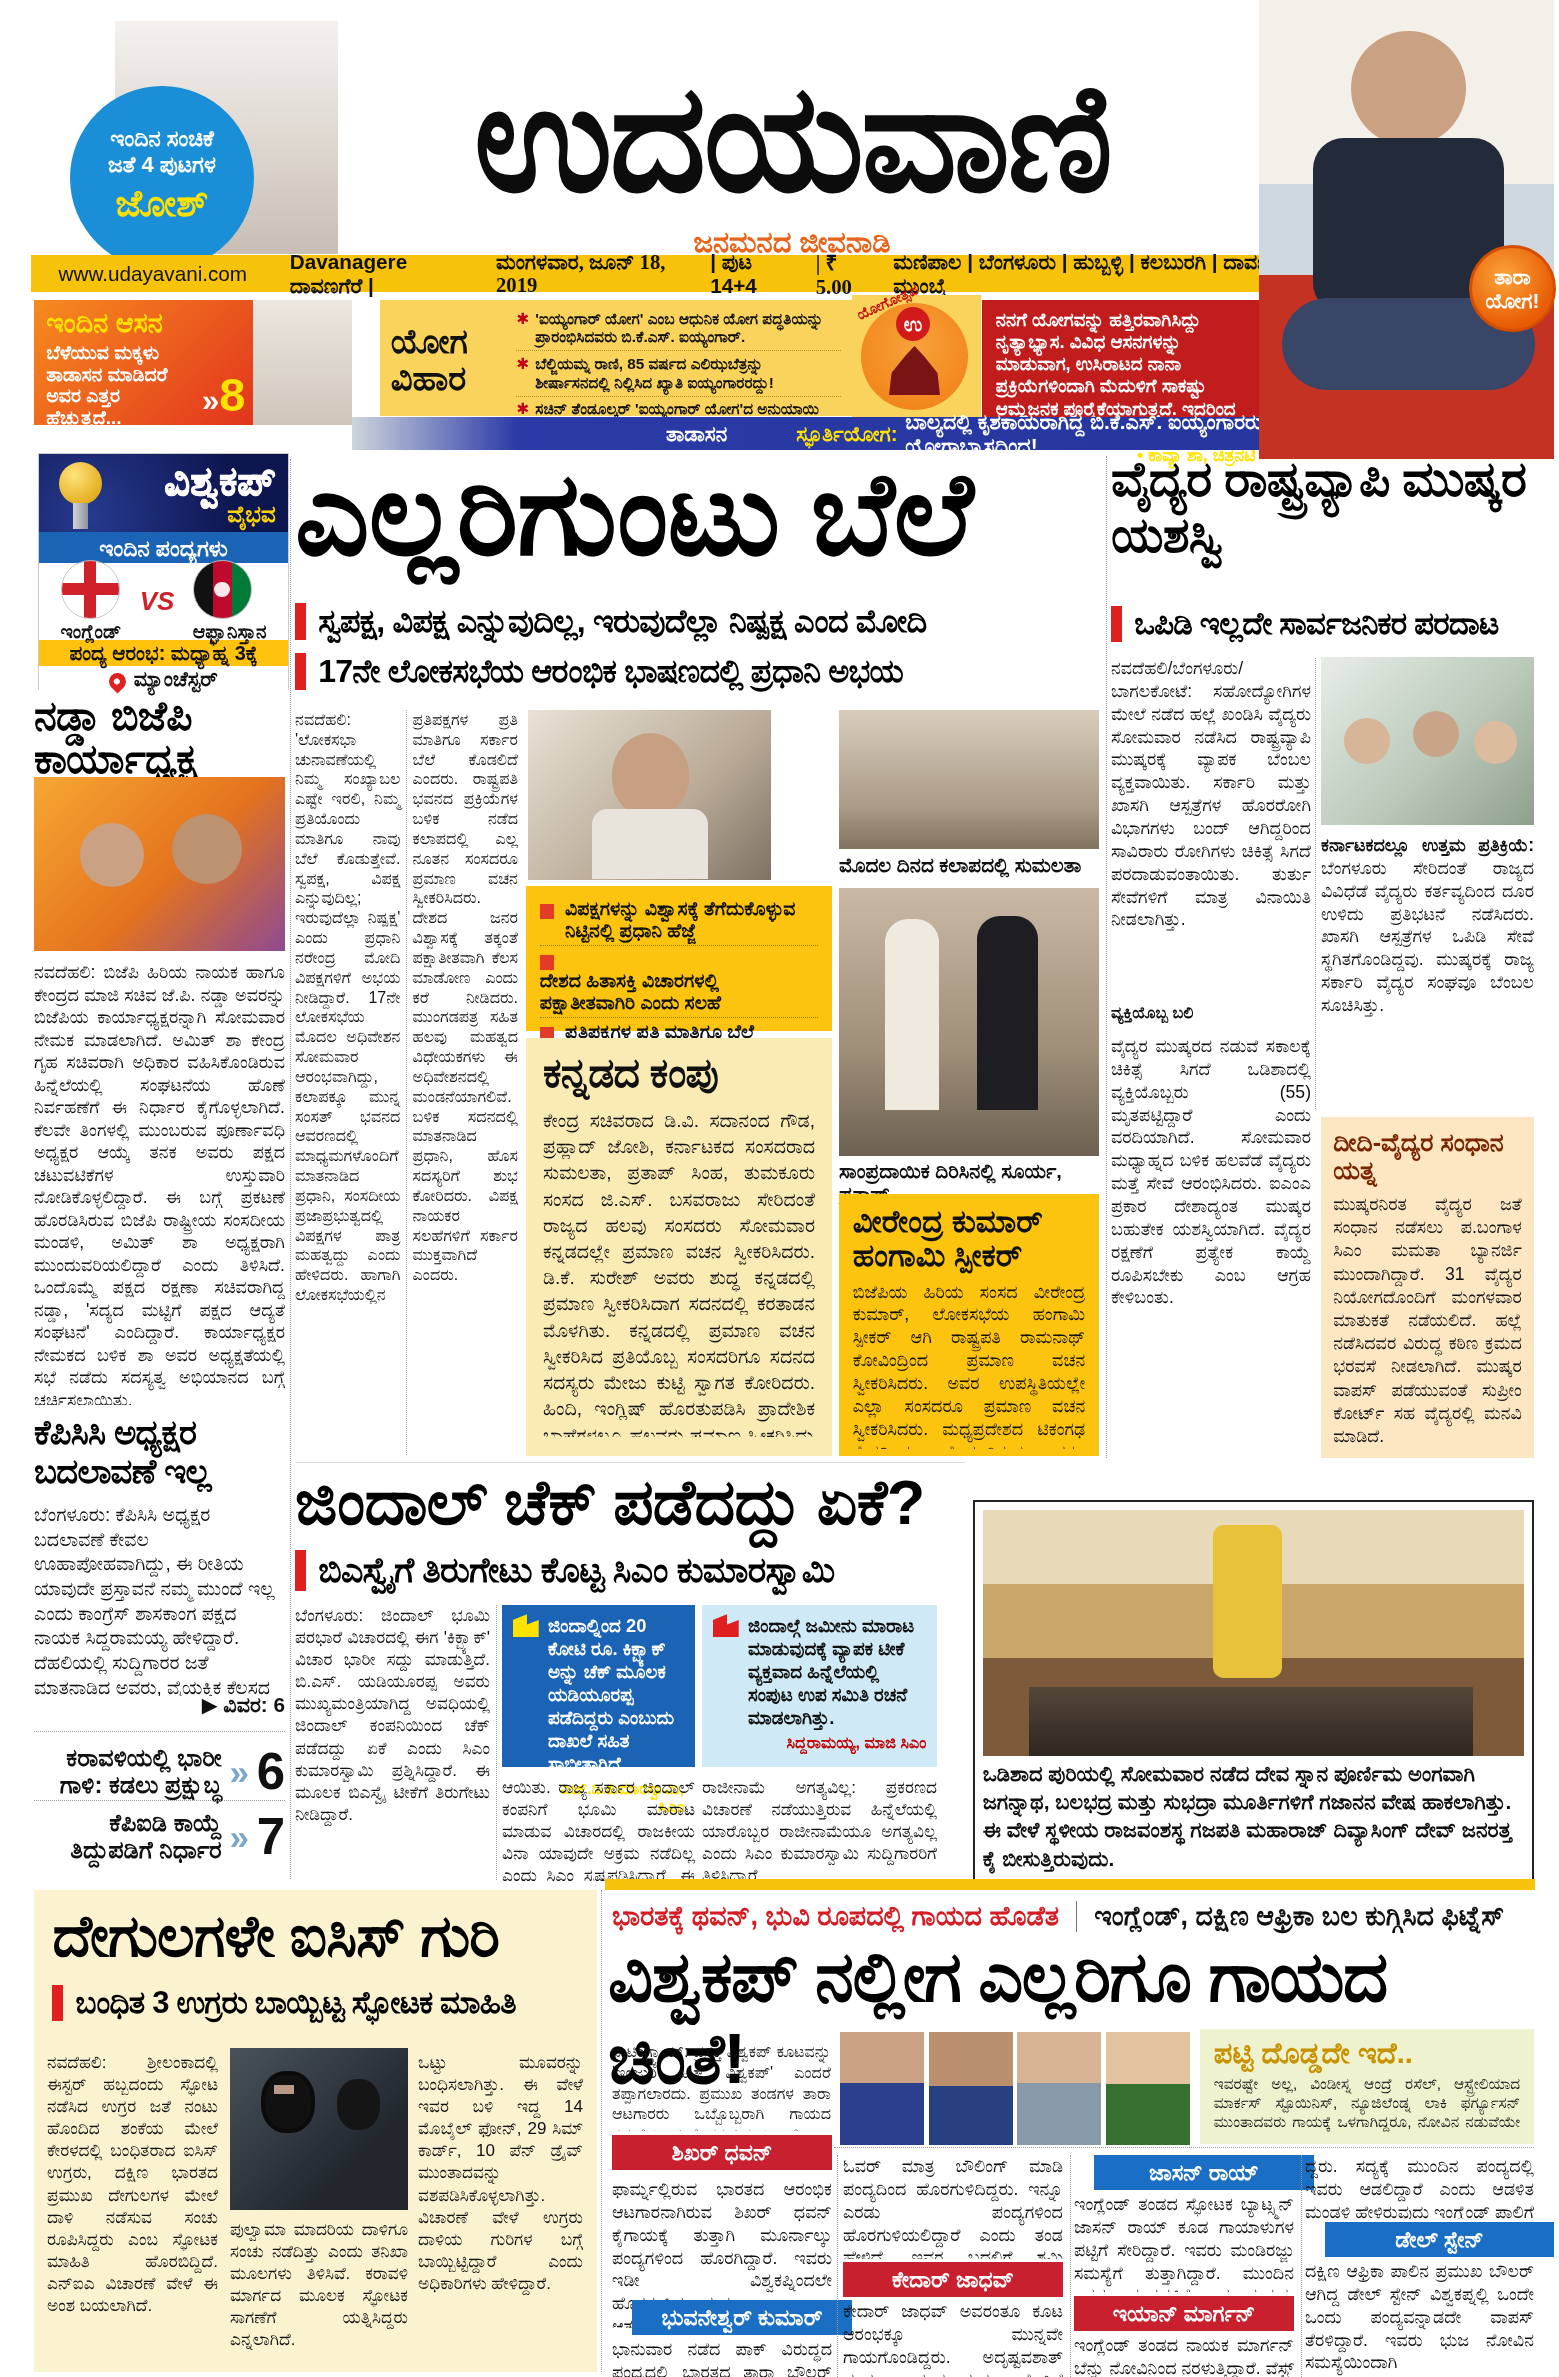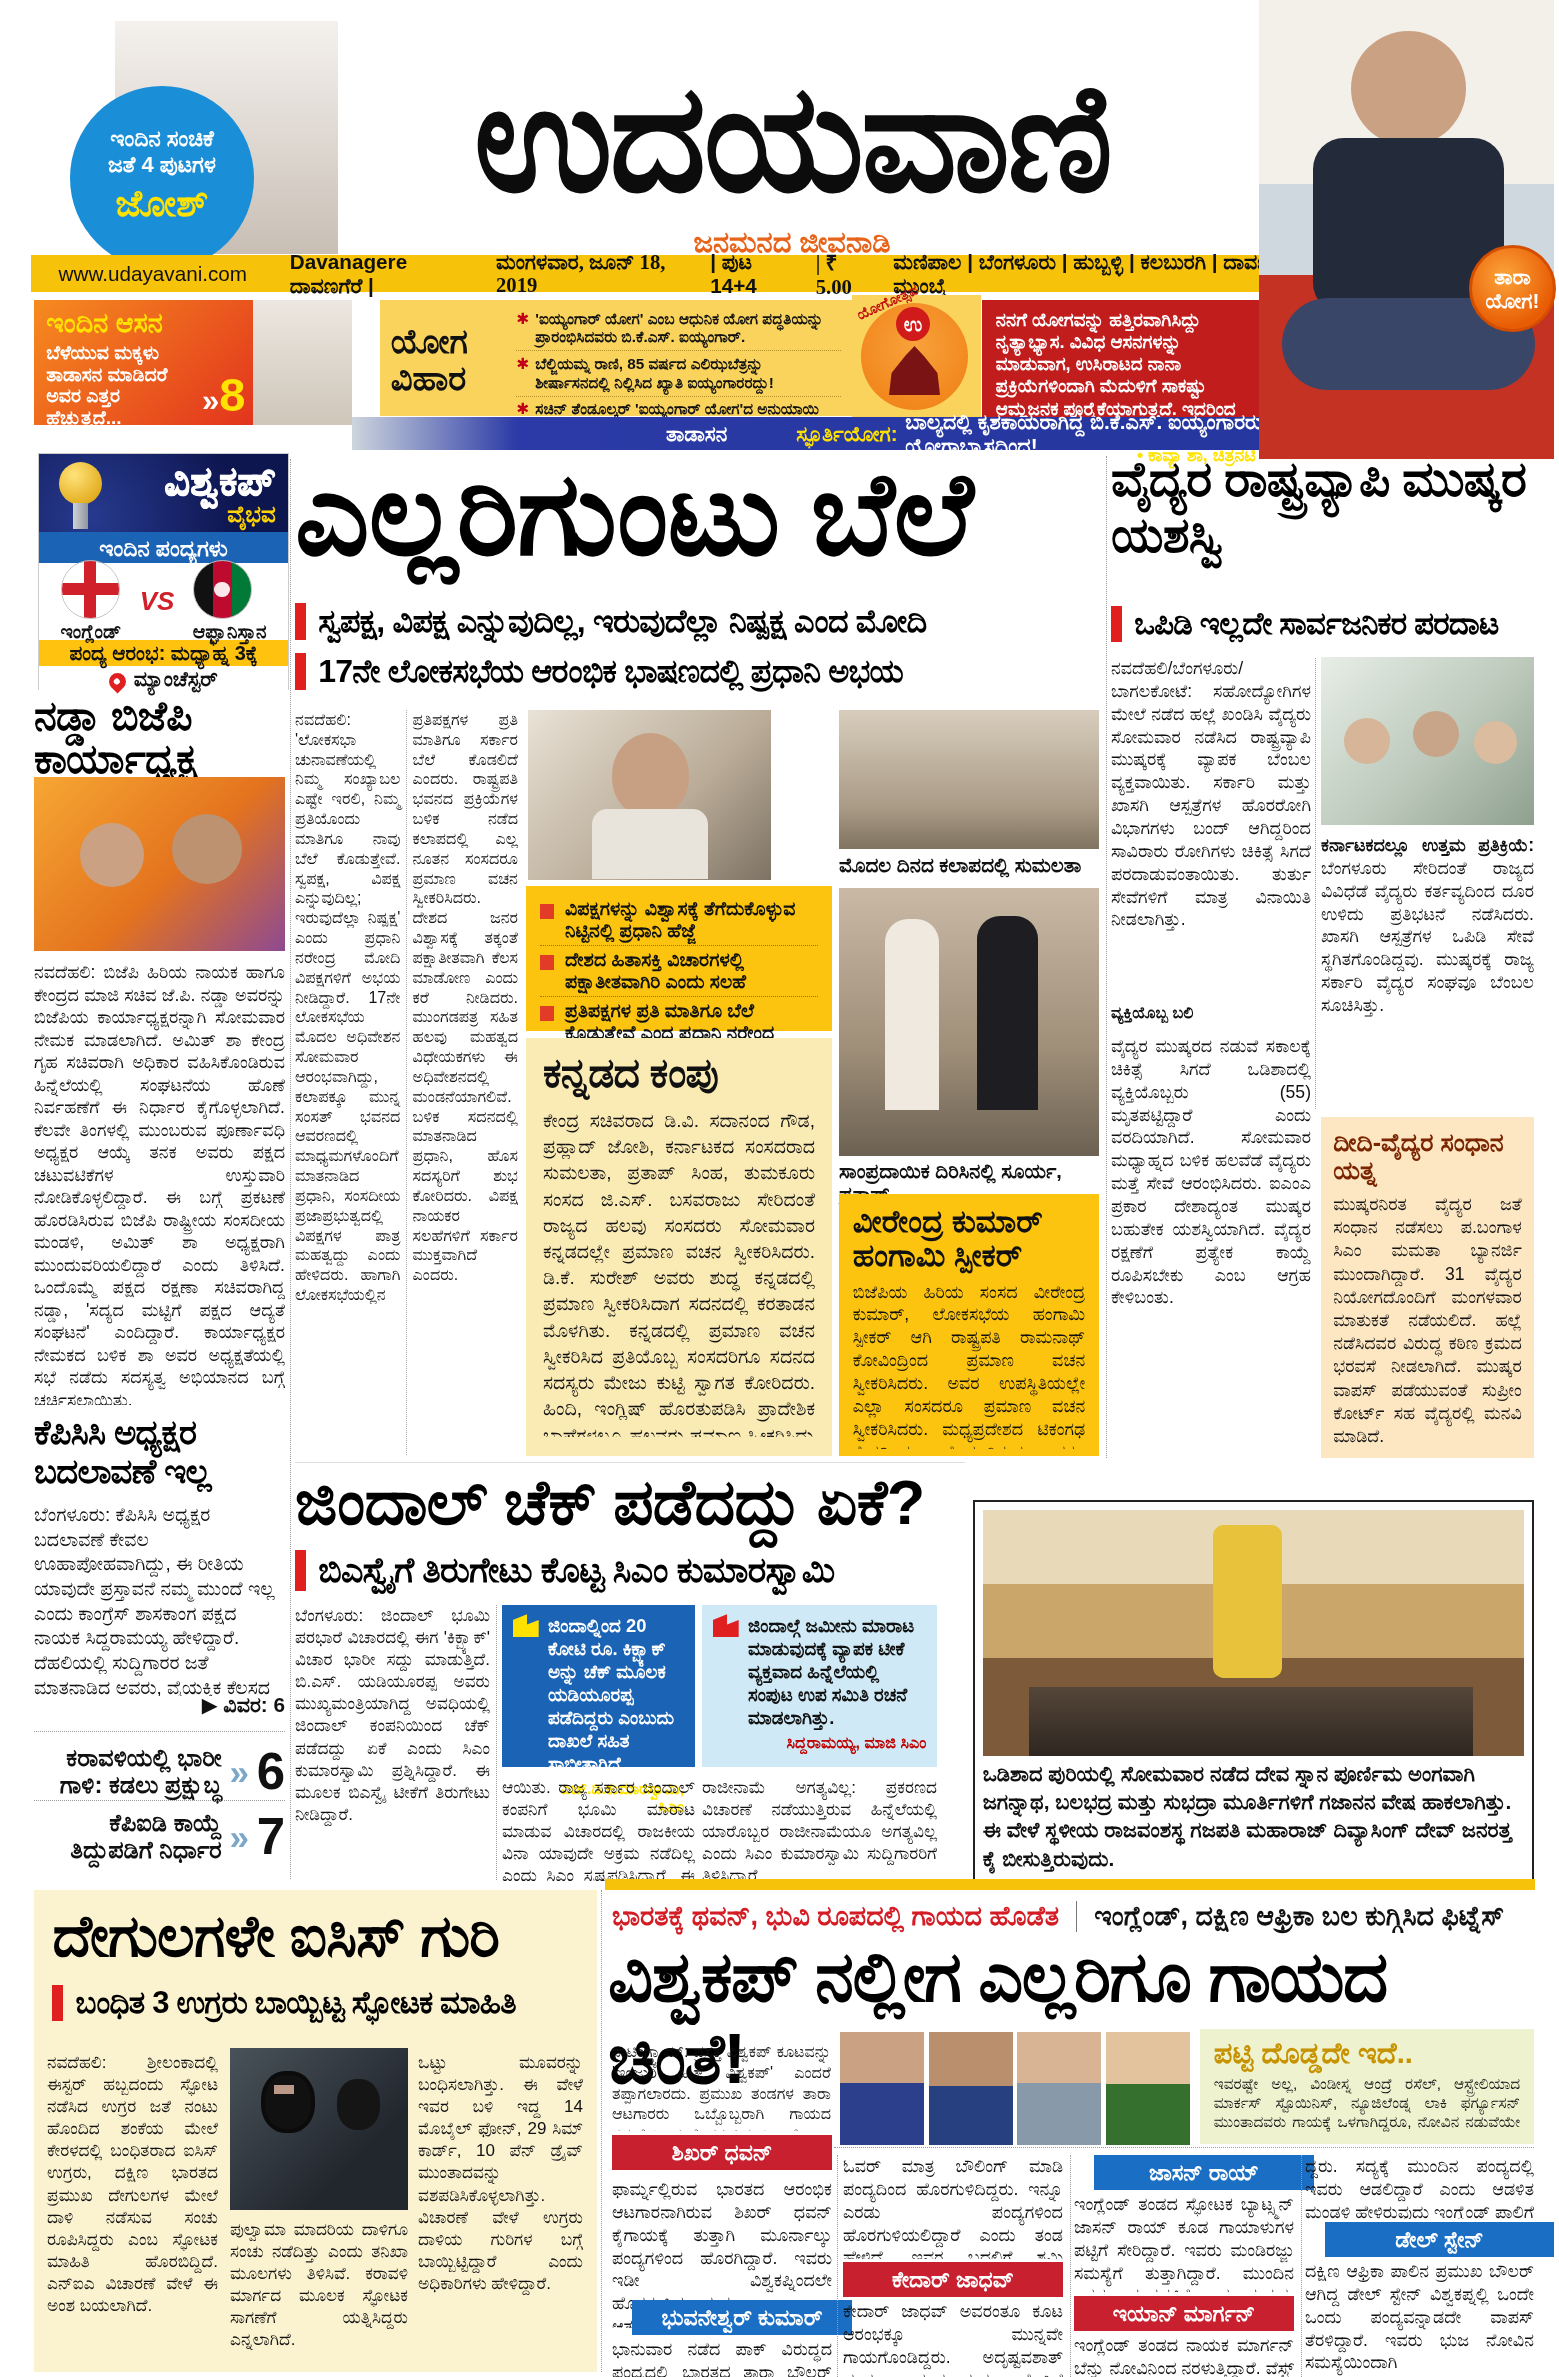--- a/index.html
+++ b/index.html
@@ -188,21 +188,21 @@
   <div class="abs" style="left:528px;top:710px;width:243px;height:170px;background:linear-gradient(135deg,#e9e2d6,#b9ab97 60%,#7d7264);">
     <div style="position:absolute;left:84px;top:23px;width:77px;height:84px;border-radius:50% 50% 46% 46%;background:#c7a083;"></div>
     <div style="position:absolute;left:64px;top:99px;width:116px;height:70px;border-radius:15.3px 15.3px 0 0;background:#e8e4dc;"></div>
   </div>
 
   <div class="abs" style="left:526px;top:886px;width:306px;height:145px;background:#fcc40f;padding:9.2px 13.8px;box-sizing:border-box;">
     <div style="display:flex;font-size:19px;font-weight:bold;line-height:1.15;padding:3.1px 0;border-bottom:1.5px dotted #8a7a00;">
         <span class="sq"></span>
         <span>ವಿಪಕ್ಷಗಳನ್ನು ವಿಶ್ವಾಸಕ್ಕೆ ತೆಗೆದುಕೊಳ್ಳುವ ನಿಟ್ಟಿನಲ್ಲಿ ಪ್ರಧಾನಿ ಹೆಜ್ಜೆ</span>
       </div>
-    <div style="display:flex;font-size:19px;font-weight:bold;line-height:1.15;padding:3.1px 0;border-bottom:1.5px dotted #8a7a00;">
+    <div style="display:flex;font-size:19px;font-weight:bold;line-height:1.15;padding:3.1px 0;border-bottom:1.5px dotted #8a7a00;flex-direction:column;">
         <span class="sq"></span>
         <span>ದೇಶದ ಹಿತಾಸಕ್ತಿ ವಿಚಾರಗಳಲ್ಲಿ ಪಕ್ಷಾತೀತವಾಗಿರಿ ಎಂದು ಸಲಹೆ</span>
       </div>
     <div style="display:flex;font-size:19px;font-weight:bold;line-height:1.15;padding:3.1px 0;">
         <span class="sq"></span>
         <span>ಪ್ರತಿಪಕ್ಷಗಳ ಪ್ರತಿ ಮಾತಿಗೂ ಬೆಲೆ ಕೊಡುತ್ತೇವೆ ಎಂದ ಪ್ರಧಾನಿ ನರೇಂದ್ರ ಮೋದಿ</span>
       </div>
   </div>
 
   <div class="abs" style="left:526px;top:1038px;width:306px;height:418px;background:#faeab4;padding:12.2px 17px;box-sizing:border-box;">

